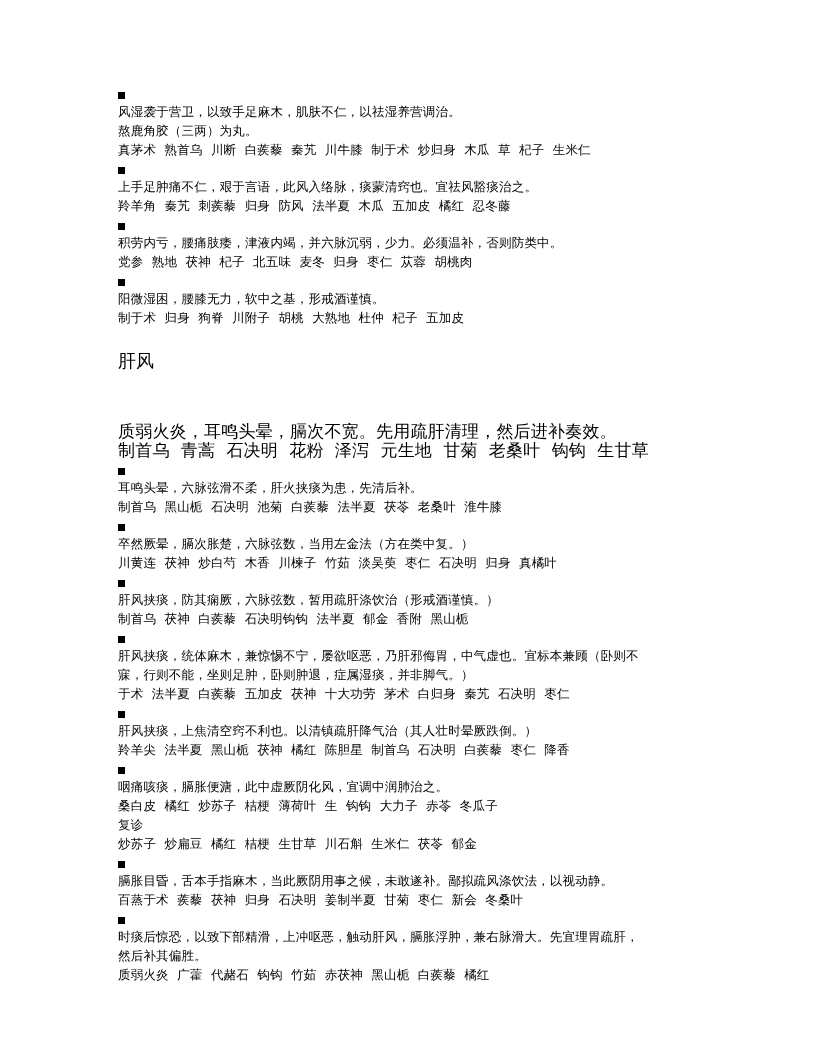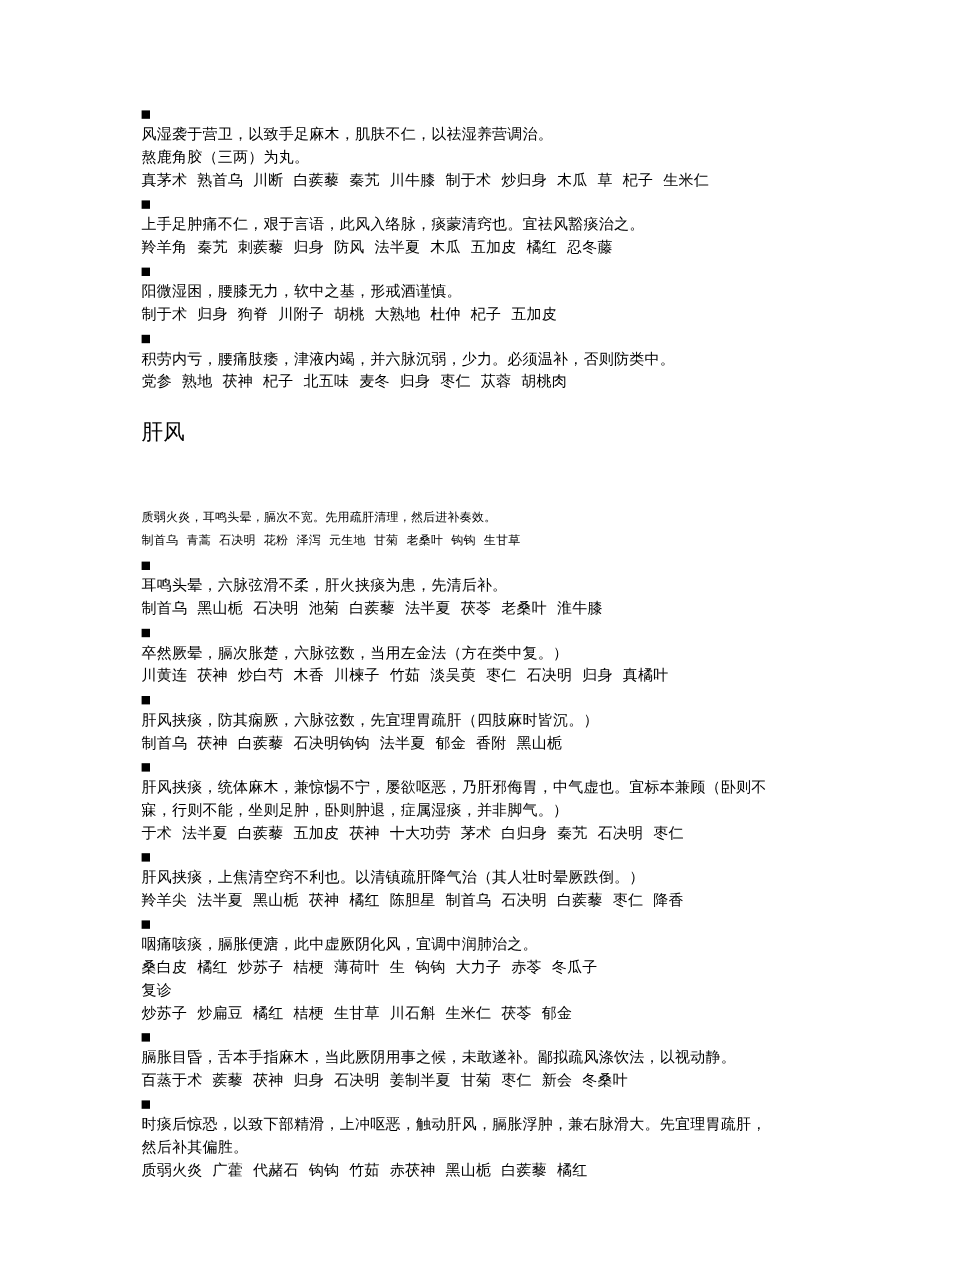--- a/index.html
+++ b/index.html
@@ -45,21 +45,21 @@
   .section-title {
     display: block;
     font-size: 18px;
     line-height: 19px;
     margin: 24px 0 52px 0;
   }
   .plain-line {
     display: block;
     white-space: pre-wrap;
     word-break: break-all;
-    font-size: 10px;
+    font-size: 17px;
     line-height: 19px;
     letter-spacing: 0.2px;
   }
 </style>
 </head>
 <body>
 
 <div class="page">
   <div class="doc-body">
 
@@ -71,28 +71,28 @@
     </div>
 
     <div class="block">
       <span class="bullet"></span>
       <span class="line">上手足肿痛不仁，艰于言语，此风入络脉，痰蒙清窍也。宜祛风豁痰治之。</span>
       <span class="line">羚羊角  秦艽  刺蒺藜  归身  防风  法半夏  木瓜  五加皮  橘红  忍冬藤</span>
     </div>
 
     <div class="block">
       <span class="bullet"></span>
-      <span class="line">阳微湿困，腰膝无力，软中之基，形戒酒谨慎。</span>
-      <span class="line">制于术  归身  狗脊  川附子  胡桃  大熟地  杜仲  杞子  五加皮</span>
+      <span class="line">积劳内亏，腰痛肢痿，津液内竭，并六脉沉弱，少力。必须温补，否则防类中。</span>
+      <span class="line">党参  熟地  茯神  杞子  北五味  麦冬  归身  枣仁  苁蓉  胡桃肉</span>
     </div>
 
     <div class="block">
       <span class="bullet"></span>
-      <span class="line">积劳内亏，腰痛肢痿，津液内竭，并六脉沉弱，少力。必须温补，否则防类中。</span>
-      <span class="line">党参  熟地  茯神  杞子  北五味  麦冬  归身  枣仁  苁蓉  胡桃肉</span>
+      <span class="line">阳微湿困，腰膝无力，软中之基，形戒酒谨慎。</span>
+      <span class="line">制于术  归身  狗脊  川附子  胡桃  大熟地  杜仲  杞子  五加皮</span>
     </div>
 
     <span class="section-title">肝风</span>
 
     <div class="block">
       <span class="plain-line">质弱火炎，耳鸣头晕，膈次不宽。先用疏肝清理，然后进补奏效。</span>
       <span class="plain-line">制首乌  青蒿  石决明  花粉  泽泻  元生地  甘菊  老桑叶  钩钩  生甘草</span>
     </div>
 
     <div class="block">
@@ -102,21 +102,21 @@
     </div>
 
     <div class="block">
       <span class="bullet"></span>
       <span class="line">卒然厥晕，膈次胀楚，六脉弦数，当用左金法（方在类中复。）</span>
       <span class="line">川黄连  茯神  炒白芍  木香  川楝子  竹茹  淡吴萸  枣仁  石决明  归身  真橘叶</span>
     </div>
 
     <div class="block">
       <span class="bullet"></span>
-      <span class="line">肝风挟痰，防其痫厥，六脉弦数，先宜理胃疏肝（四肢麻时皆沉。）</span>
+      <span class="line">肝风挟痰，防其痫厥，六脉弦数，暂用疏肝涤饮治（形戒酒谨慎。）</span>
       <span class="line">制首乌  茯神  白蒺藜  石决明钩钩  法半夏  郁金  香附  黑山栀</span>
     </div>
 
     <div class="block">
       <span class="bullet"></span>
       <span class="line">肝风挟痰，统体麻木，兼惊惕不宁，屡欲呕恶，乃肝邪侮胃，中气虚也。宜标本兼顾（卧则不</span>
       <span class="line">寐，行则不能，坐则足肿，卧则肿退，症属湿痰，并非脚气。）</span>
       <span class="line">于术  法半夏  白蒺藜  五加皮  茯神  十大功劳  茅术  白归身  秦艽  石决明  枣仁</span>
     </div>
 

